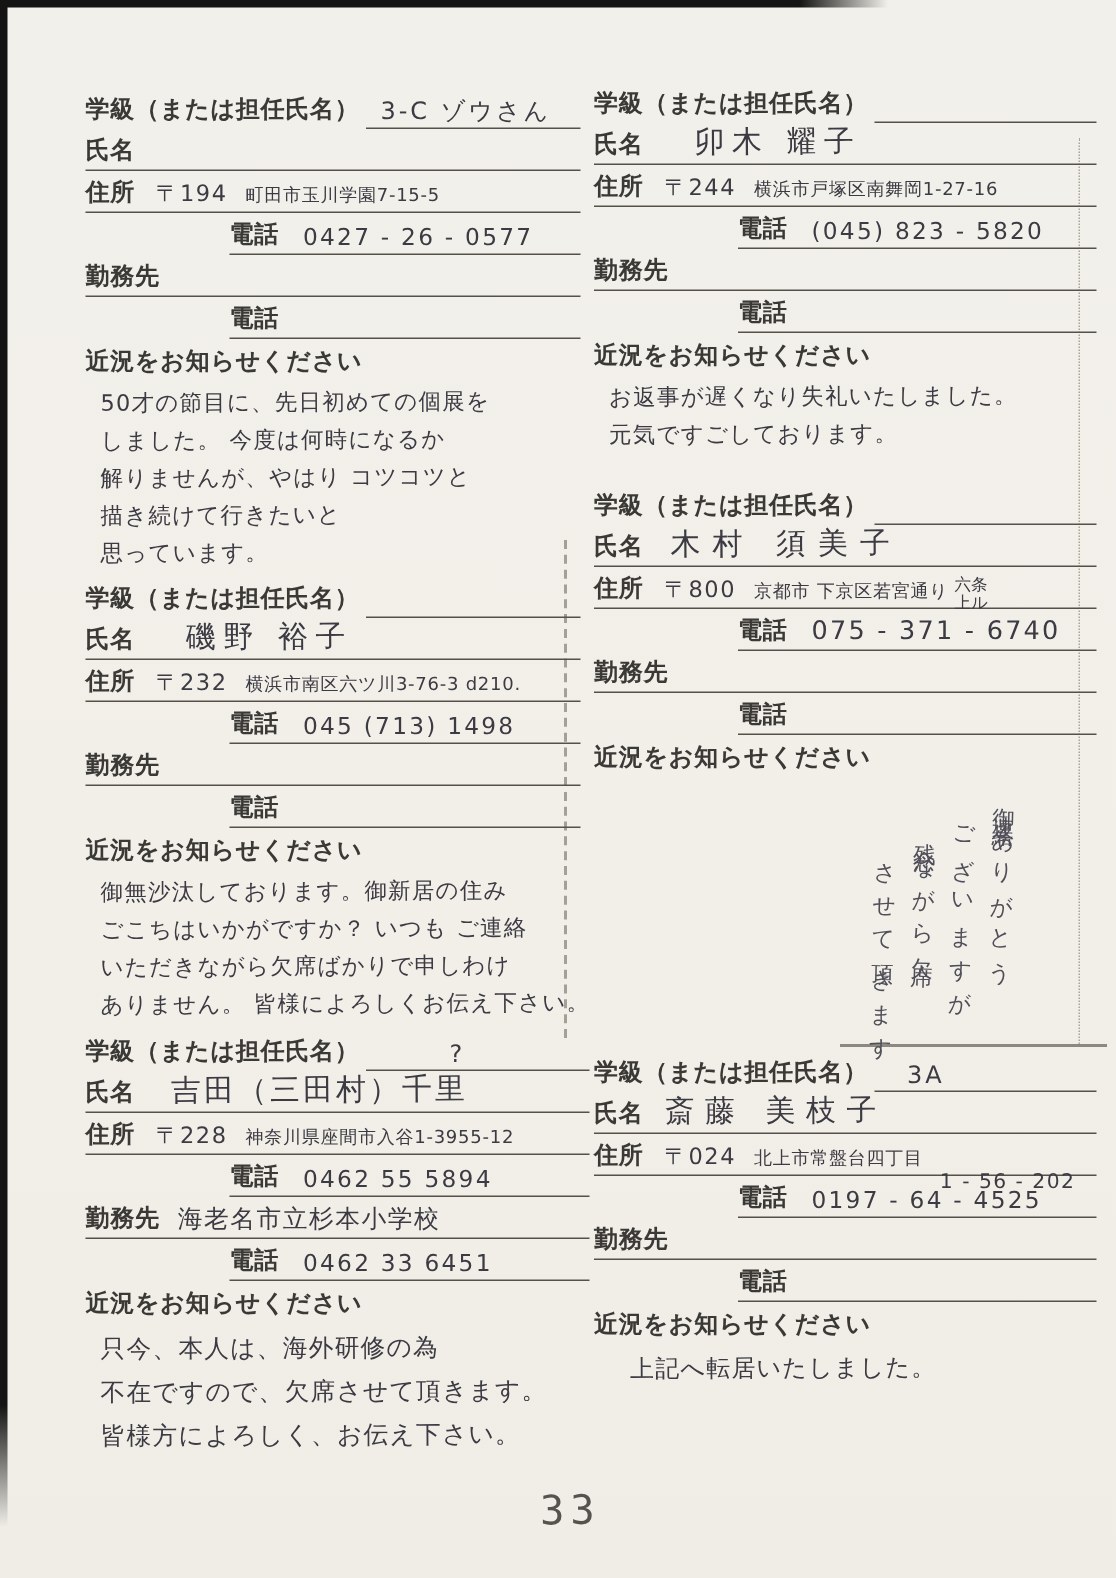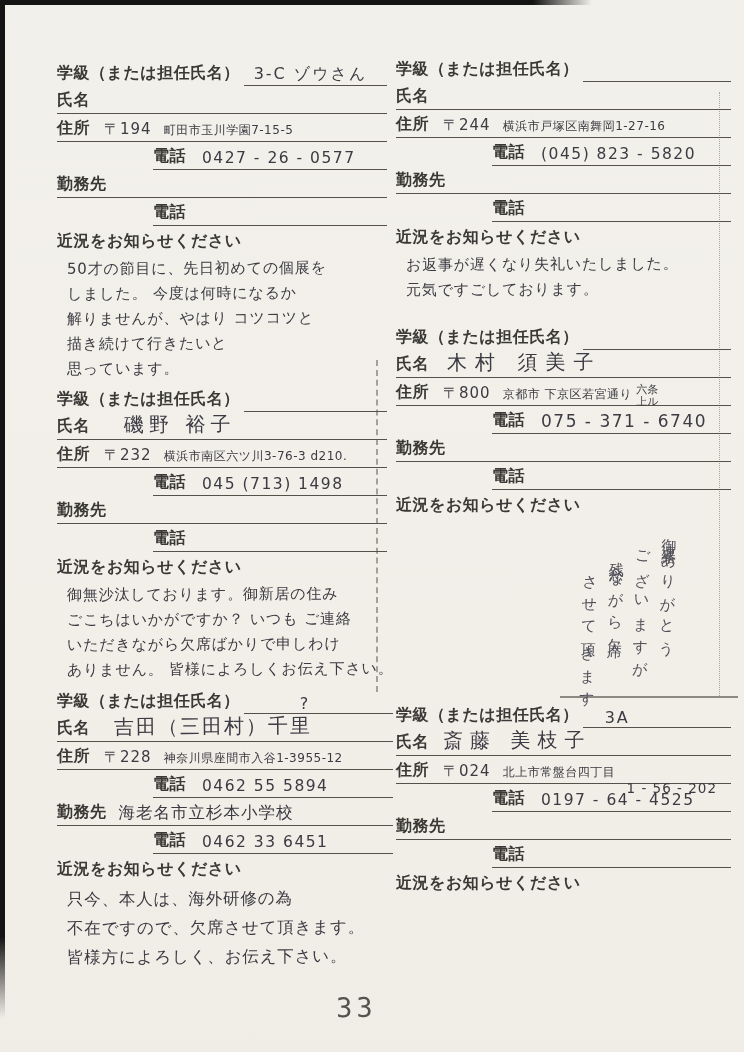--- a/index.html
+++ b/index.html
@@ -38,21 +38,21 @@
   #e5 .msg{font-size:16px;line-height:27px;padding-left:14px;}
   .addr-note{display:inline-flex;flex-direction:column;font-size:11px;line-height:1.15;
              margin-left:4px;transform:translateY(4px);letter-spacing:0;}
   .addr2{position:absolute;top:80px;right:14px;font-size:13.5px;letter-spacing:1px;}
   .vmsg{writing-mode:vertical-rl;height:188px;width:fit-content;margin:10px 48px 0 auto;
         color:#504e58;transform:rotate(1.5deg);}
   .vmsg .vcol{font-size:15px;letter-spacing:5px;margin:0 7px;font-family:"DejaVu Sans",sans-serif;}
   .vmsg .vcol:nth-child(2){padding-top:14px;}
   .vmsg .vcol:nth-child(3){padding-top:24px;}
   .vmsg .vcol:nth-child(4){padding-top:40px;}
-  .page-number{position:absolute;left:336px;top:992px;font-size:27px;color:#56534e;
+  .page-number{position:absolute;left:360px;top:992px;font-size:27px;color:#56534e;
                font-family:"DejaVu Sans Mono",monospace;letter-spacing:4px;transform:rotate(-1deg);}
 </style>
 </head>
 <body>
 
 <div class="page">
 
   <div class="edge-left"></div>
   <div class="edge-top"></div>
   <div class="divider-dashed"></div>
@@ -169,20 +169,21 @@
     </div>
   </section>
 
   <section class="entry" id="e3" style="left:396px;top:54px;width:335px;">
     <div class="row row-class">
       <span class="lbl">学級（または担任氏名）</span>
       <span class="val"><span class="hw classv"></span></span>
     </div>
     <div class="row u">
       <span class="lbl">氏名</span>
+      <span class="hw name">卯木 耀子</span>
     </div>
     <div class="row u">
       <span class="lbl">住所</span>
       <span class="hw postal">〒244</span>
       <span class="hw addr">横浜市戸塚区南舞岡1-27-16</span>
     </div>
     <div class="row u indent">
       <span class="lbl">電話</span>
       <span class="hw phone">(045) 823 - 5820</span>
     </div>
@@ -267,17 +268,20 @@
       <span class="lbl">勤務先</span>
       <span class="hw workv"></span>
     </div>
     <div class="row u indent">
       <span class="lbl">電話</span>
       <span class="hw phone"></span>
     </div>
     <div class="news-hdr">
       <span class="lbl">近況をお知らせください</span>
     </div>
+    <div class="msgs">
+      <div class="hw msg">上記へ転居いたしました。</div>
+    </div>
   </section>
 
   <div class="page-number">33</div>
 
 </div>
 
 </body></html>

